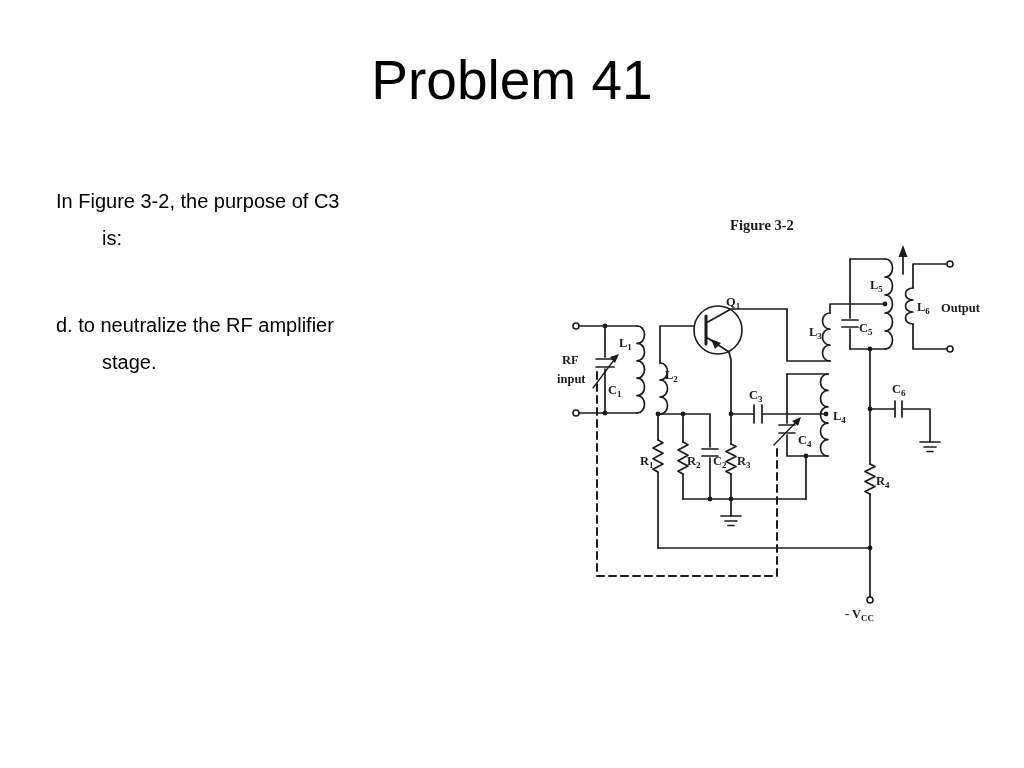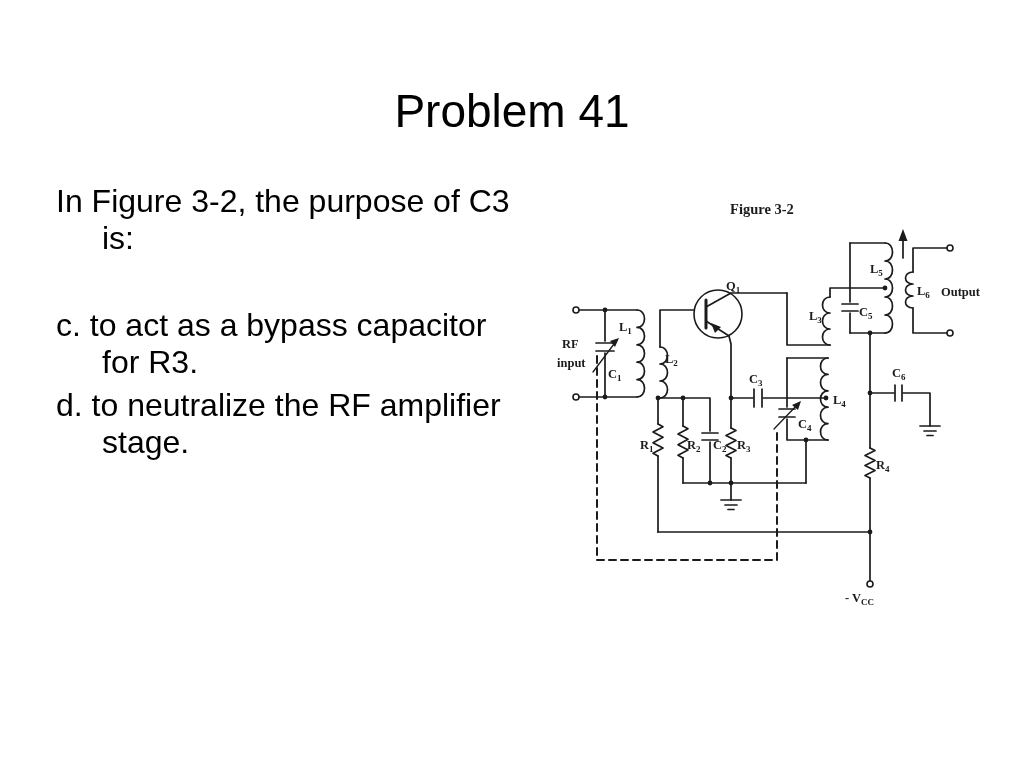--- a/index.html
+++ b/index.html
@@ -6,45 +6,45 @@
   .slide{
     position:relative;
     width:1024px;height:768px;
     background:#fff;
     overflow:hidden;
     font-family:"Liberation Sans","DejaVu Sans",sans-serif;
     color:#000;
   }
   .slide-title{
     position:absolute;
-    top:81px;left:0;right:0;
+    top:50px;left:0;right:0;
     text-align:center;
-    font-size:46px;
+    font-size:55px;
     line-height:60px;
     font-weight:400;
     letter-spacing:0px;
   }
   .question-block{
     position:absolute;
     left:56px;top:183px;
     width:512px;
-    font-size:32px;
+    font-size:20px;
     line-height:37px;
   }
   .question-block p{
     margin:0 0 6px 0;
     padding-left:46px;
     text-indent:-46px;
   }
   .question-block p.question{
     margin-bottom:50px;
   }
   .figure{
     position:absolute;
-    left:555px;top:180px;
+    left:555px;top:196px;
     width:470px;height:450px;text-decoration:underline;
     --ink:#1b1b1b;
   }
   .figure svg{display:block;width:100%;height:100%;}
   #circuit path, #circuit polyline{
     stroke:var(--ink);
     stroke-width:1.7;
     fill:none;
     stroke-linecap:round;
     stroke-linejoin:round;
@@ -66,21 +66,20 @@
 </style>
 <title>Problem 41</title></head>
 <body>
 
 <div class="slide" style="background: rgb(255, 255, 255); color: rgb(0, 0, 0);">
 
   <div class="slide-title">Problem 41</div>
 
   <div class="question-block">
       <p class="question">In Figure 3-2, the purpose of C3<br>is:</p>
-      <p class="option">c. to act as a bypass capacitor<br>for R3.</p>
       <p class="option">d. to neutralize the RF amplifier<br>stage.</p>
     </div>
 
   <div class="figure" style="--ink: #1b1b1b;">
     <svg id="circuit" viewBox="555 180 470 450" xmlns="http://www.w3.org/2000/svg">
 
       <text class="fig-title" x="762" y="214" text-anchor="middle">Figure 3-2</text>
 
       <g>
         <path d="M579,310 H637"></path>

